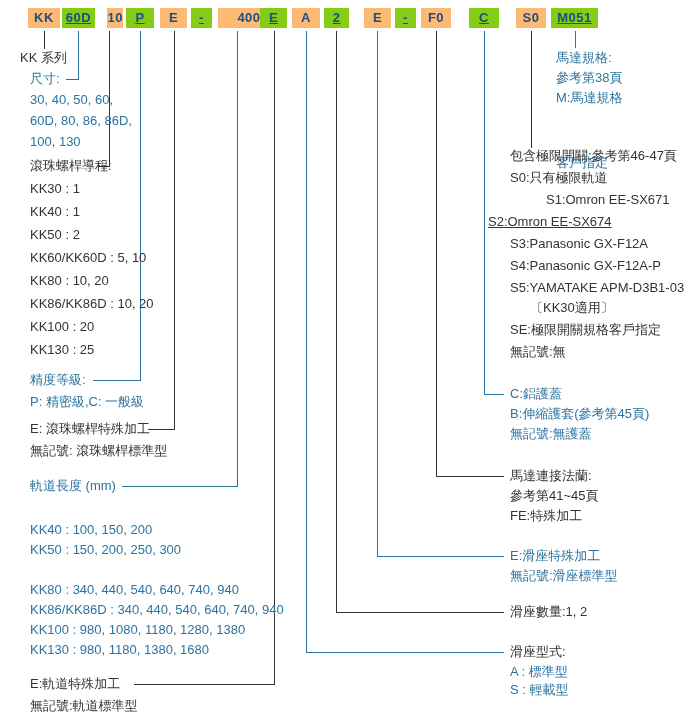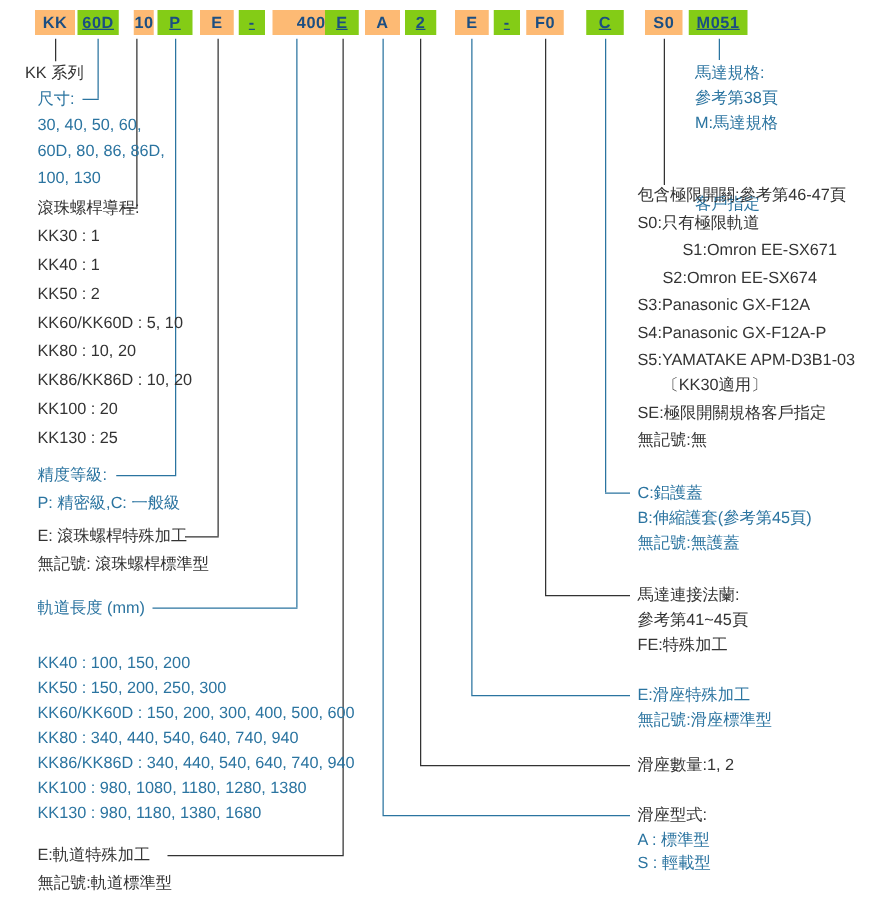--- a/index.html
+++ b/index.html
@@ -102,38 +102,37 @@
 
   <div class="txt blue" style="left:30px;top:372px;">精度等級:</div>
   <div class="txt blue" style="left:30px;top:394px;">P: 精密級,C: 一般級</div>
 
   <div class="txt" style="left:30px;top:421px;">E: 滾珠螺桿特殊加工</div>
   <div class="txt" style="left:30px;top:443px;">無記號: 滾珠螺桿標準型</div>
 
   <div class="txt blue" style="left:30px;top:478px;">軌道長度 (mm)</div>
   <div class="txt blue" style="left:30px;top:522px;">KK40 : 100, 150, 200</div>
   <div class="txt blue" style="left:30px;top:542px;">KK50 : 150, 200, 250, 300</div>
-  <div class="txt blue" style="left:30px;top:562px;">KK60/KK60D : 150, 200, 300,  400,  500, 600</div>
   <div class="txt blue" style="left:30px;top:582px;">KK80 : 340, 440, 540, 640, 740, 940</div>
   <div class="txt blue" style="left:30px;top:602px;">KK86/KK86D : 340, 440, 540, 640, 740, 940</div>
   <div class="txt blue" style="left:30px;top:622px;">KK100 : 980, 1080, 1180, 1280, 1380</div>
   <div class="txt blue" style="left:30px;top:642px;">KK130 : 980, 1180, 1380, 1680</div>
 
   <div class="txt" style="left:30px;top:676px;">E:軌道特殊加工</div>
   <div class="txt" style="left:30px;top:698px;">無記號:軌道標準型</div>
 
   <div class="txt blue" style="left:556px;top:50px;">馬達規格:</div>
   <div class="txt blue" style="left:556px;top:70px;">參考第38頁</div>
   <div class="txt blue" style="left:556px;top:90px;">M:馬達規格</div>
   <div class="txt blue" style="left:556px;top:110px;margin-top:45px;">客戶指定</div>
 
   <div class="txt" style="left:510px;top:148px;">包含極限開關:參考第46-47頁</div>
   <div class="txt" style="left:510px;top:170px;">S0:只有極限軌道</div>
   <div class="txt" style="left:526px;top:192px;margin-left:20px;">S1:Omron EE-SX671</div>
-  <div class="txt" style="left:530px;top:214px;">S2:Omron EE-SX674</div>
+  <div class="txt" style="left:488px;top:214px;text-decoration:underline;">S2:Omron EE-SX674</div>
   <div class="txt" style="left:510px;top:236px;">S3:Panasonic GX-F12A</div>
   <div class="txt" style="left:510px;top:258px;">S4:Panasonic GX-F12A-P</div>
   <div class="txt" style="left:510px;top:280px;">S5:YAMATAKE APM-D3B1-03</div>
   <div class="txt" style="left:530px;top:300px;">〔KK30適用〕</div>
   <div class="txt" style="left:510px;top:322px;">SE:極限開關規格客戶指定</div>
   <div class="txt" style="left:510px;top:344px;">無記號:無</div>
 
   <div class="txt blue" style="left:510px;top:386px;">C:鋁護蓋</div>
   <div class="txt blue" style="left:510px;top:406px;">B:伸縮護套(參考第45頁)</div>
   <div class="txt blue" style="left:510px;top:426px;">無記號:無護蓋</div>

